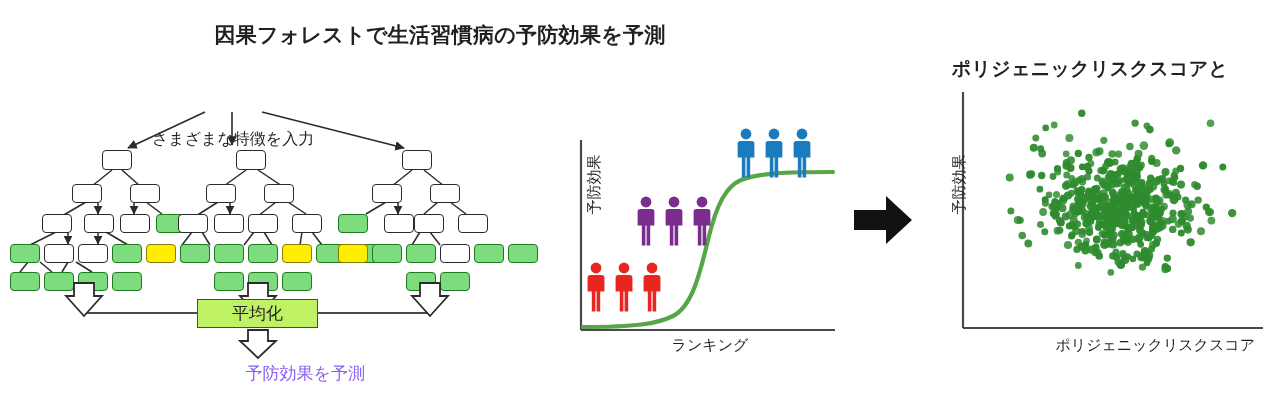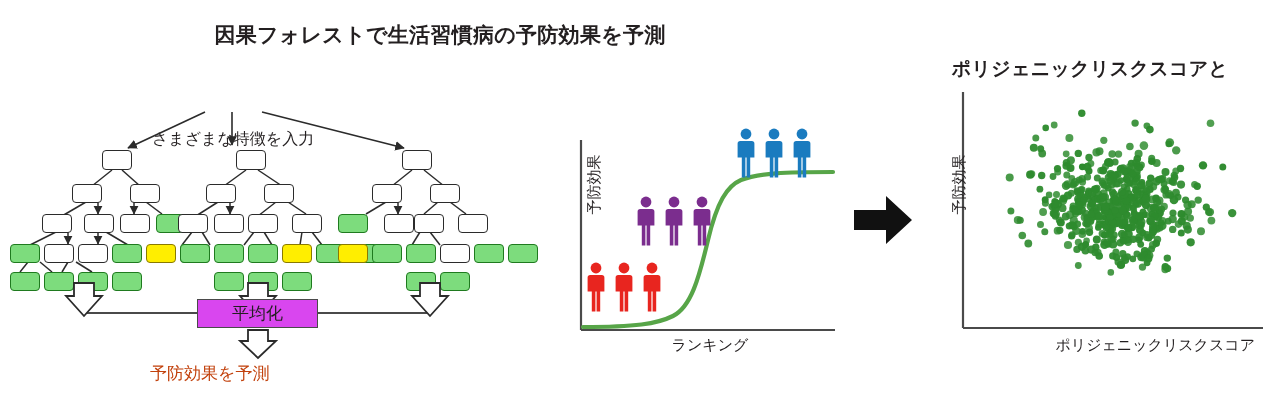--- a/index.html
+++ b/index.html
@@ -36,27 +36,27 @@
     border:1.6px solid #2b2b2b;
     border-radius:4px;
     box-sizing:border-box;
   }
   .node.internal{background:#ffffff;border-color:#2b2b2b;}
   .node.leaf{background:#7ddc7d;border-color:#1f7a1f;}
   .node.highlight{background:#ffee00;border-color:#8a7a00;}
 
   .avg-box{
     position:absolute;left:197px;top:299px;width:121px;height:29px;
-    border:1.8px solid #4a4a4a;background:#d946ef;box-sizing:border-box;
+    border:1.8px solid #4a4a4a;background:#bef264;box-sizing:border-box;
     display:flex;align-items:center;justify-content:center;
     font-size:17px;color:#231f20;
   }
   #predict-label{
     position:absolute;left:150px;top:362px;width:215px;
-    font-size:17px;text-align:left;color:#c2410c;
+    font-size:17px;text-align:right;color:#8b5cf6;
   }
 
   
   #panel-curve{position:absolute;left:545px;top:0;width:310px;height:409px;}
   .axis-label{position:absolute;font-size:15px;color:#231f20;}
   #curve-ylabel{
     left:-6px;top:175px;width:110px;text-align:center;
     transform:rotate(-90deg);transform-origin:center center;
   }
   #curve-xlabel{left:55px;top:336px;width:220px;text-align:center;}

